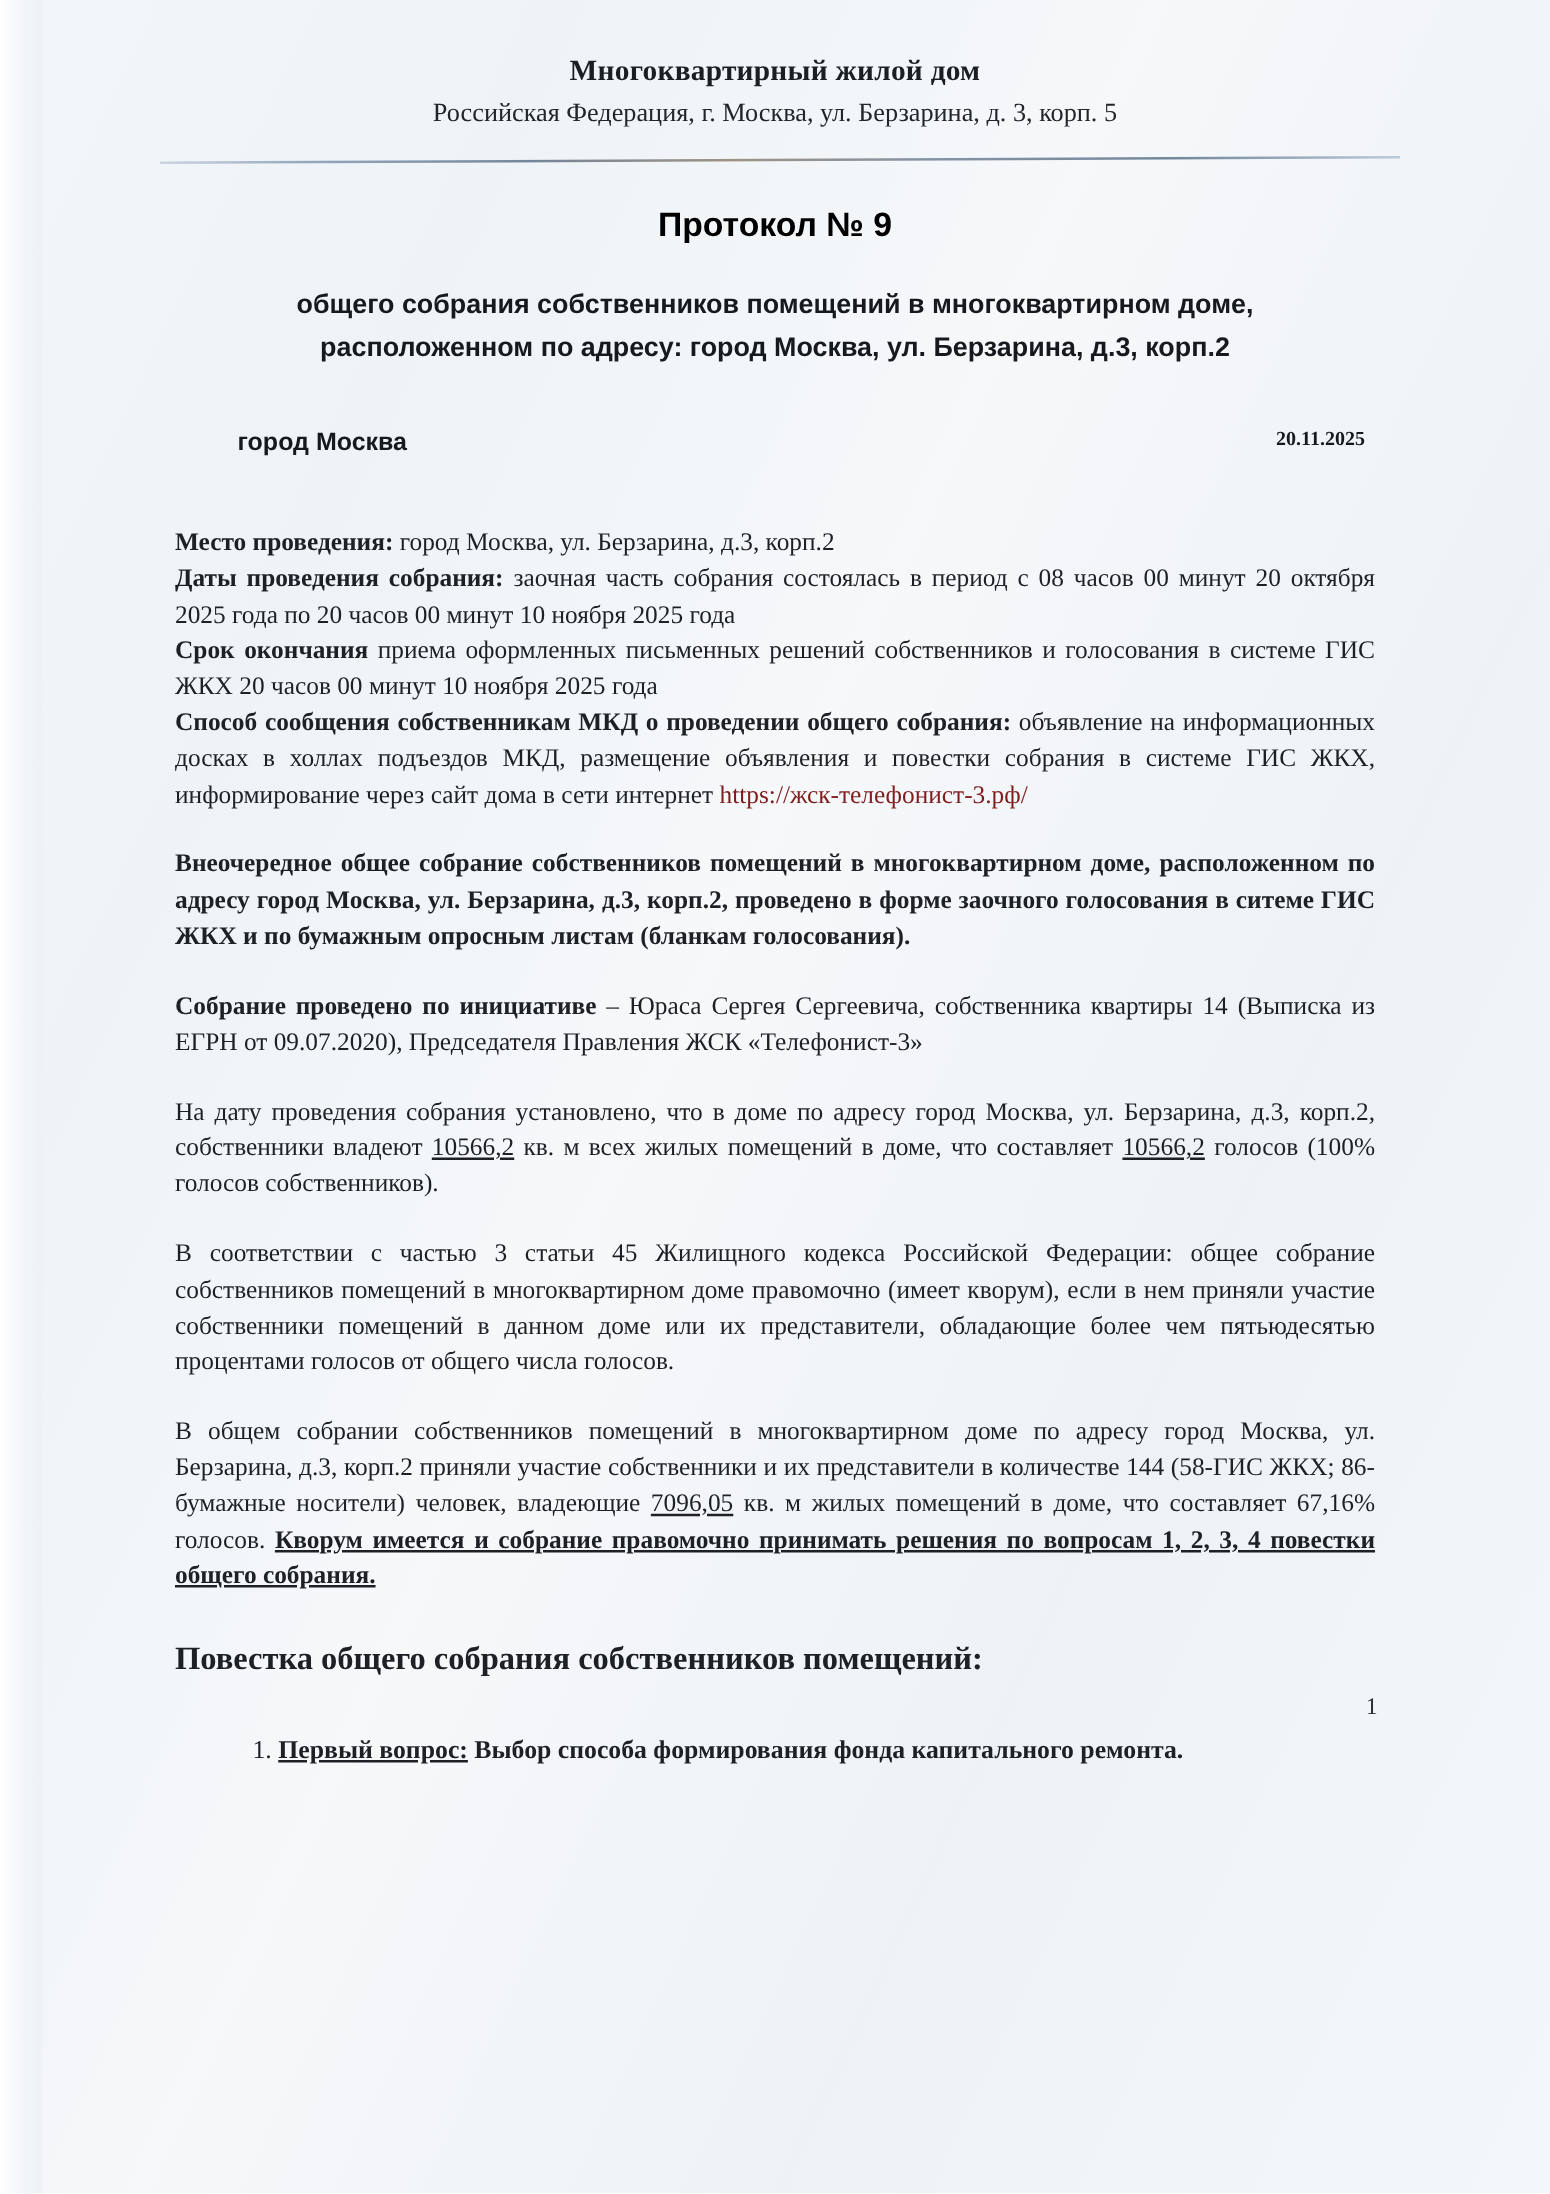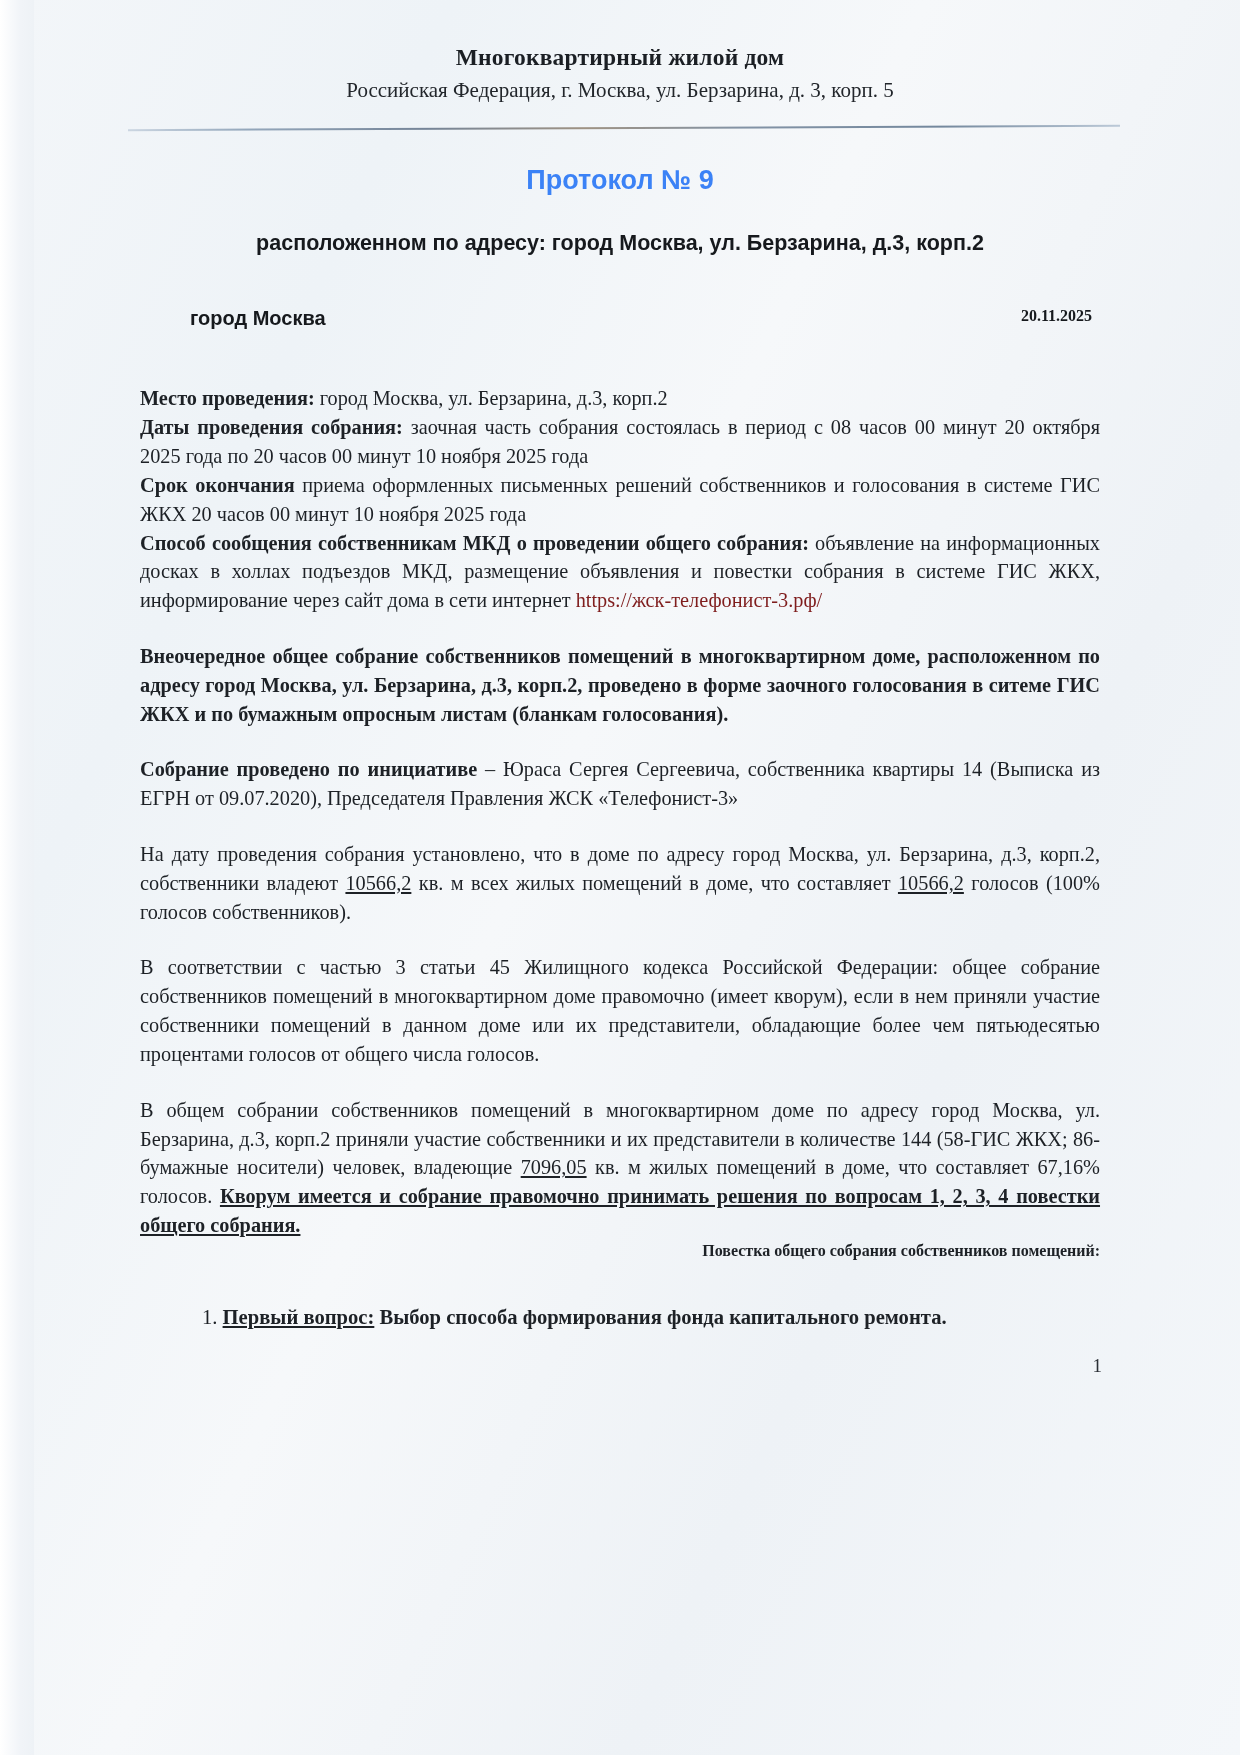--- a/index.html
+++ b/index.html
@@ -65,21 +65,21 @@
     opacity: .95;
   }
 
   
   .protocol-no {
     text-align: center;
     font-family: "Liberation Sans", "DejaVu Sans", sans-serif;
     font-weight: bold;
     font-size: 27px;
     margin-top: 36px;
-    color: #3b82f6;
+    color: #000000;
   }
   .subtitle {
     text-align: center;
     font-family: "Liberation Sans", "DejaVu Sans", sans-serif;
     font-weight: bold;
     font-size: 21.5px;
     line-height: 1.65;
     margin: 30px auto 0;
     width: 880px;
     color: #16191d;
@@ -117,23 +117,24 @@
   .para.block-gap { margin-top: 27px; }
   .b { font-weight: bold; }
   .u { text-decoration: underline; }
   .link {
     color: #7f1d1d;
     word-break: break-word;
   }
   .info-group { margin-top: 54px; }
 
   .center-head {
-    text-align: right;
-    font-weight: bold;
-    font-size: 16px;
+    text-align: left;
+    font-weight: bold;
+    font-size: 26px;
+    margin-top: 34px;
   }
   .agenda-item {
     margin: 40px 0 0 62px;
     font-size: 20.6px;
     font-weight: bold;
     line-height: 1.4;
   }
   .agenda-item .num { font-weight: normal; }
 
   .page-number {
@@ -155,20 +156,21 @@
 
     <div class="doc-header">
       <div class="house-title">Многоквартирный жилой дом</div>
       <div class="house-address">Российская Федерация, г. Москва, ул. Берзарина, д. 3, корп. 5</div>
       <div class="header-rule"></div>
     </div>
 
     <div class="protocol-no">Протокол № 9</div>
 
     <div class="subtitle">
+      <div>общего собрания собственников помещений в многоквартирном доме,</div>
       <div>расположенном по адресу: город Москва, ул. Берзарина, д.3, корп.2</div>
     </div>
 
     <div class="city-date-row">
       <div class="city">город Москва</div>
       <div class="date">20.11.2025</div>
     </div>
 
     <div class="body-block">
 

